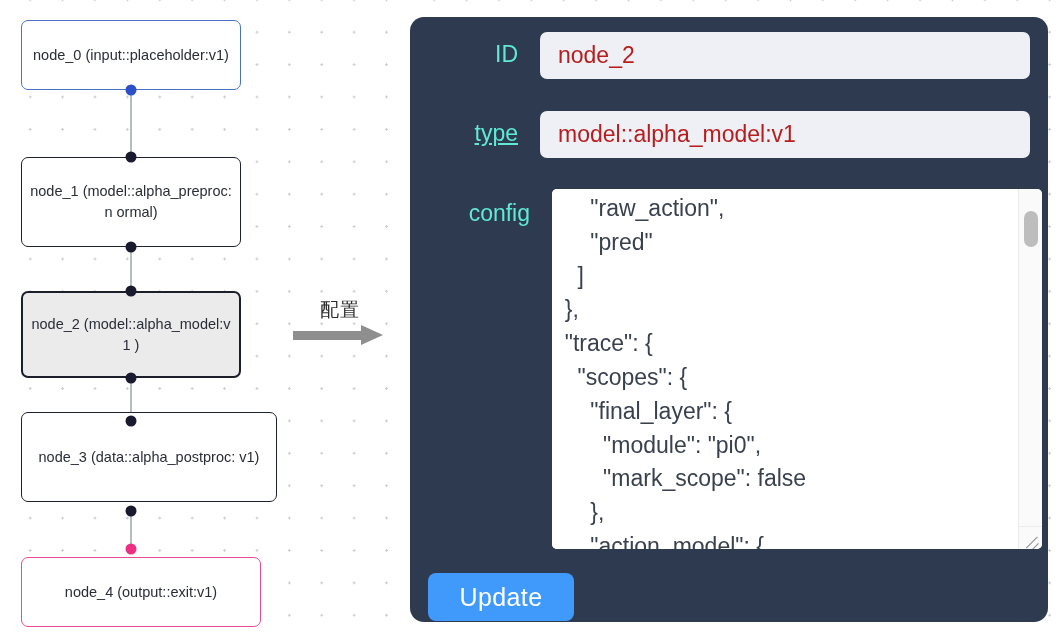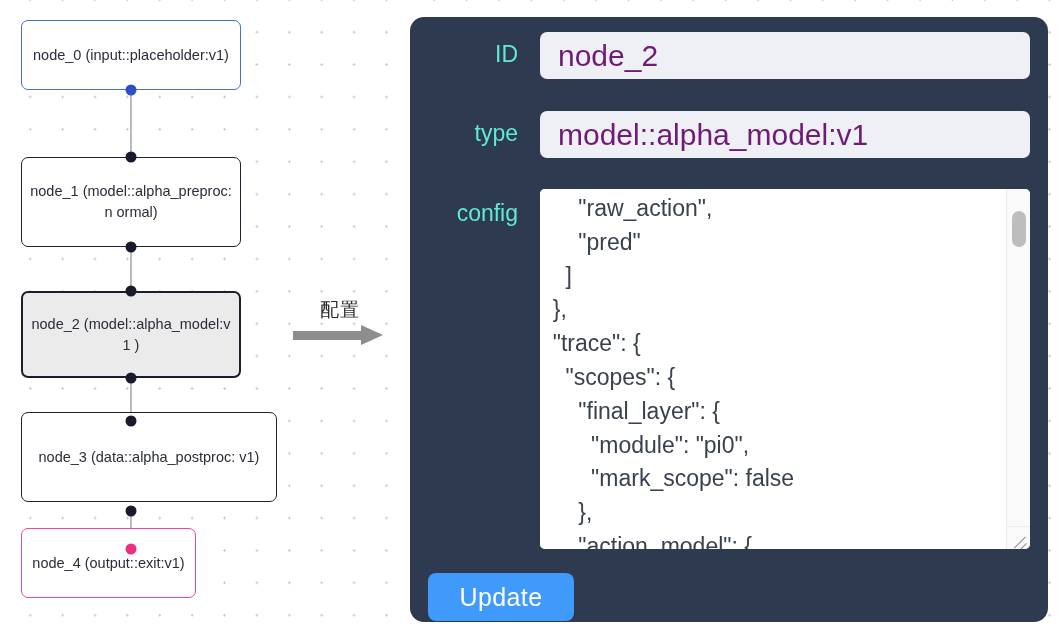--- a/index.html
+++ b/index.html
@@ -130,39 +130,39 @@
     font-size: 23px;
     text-align: right;
     line-height: 1;
     user-select: none;
   }
 
   .text-input {
     background: #eef0f5;
     border: none;
     border-radius: 7px;
-    color: #701a75;
-    font-size: 30px;
+    color: #b91c1c;
+    font-size: 23px;
     font-family: "Liberation Sans", sans-serif;
     padding: 0 18px;
     outline: none;
   }
 
   
   .row-id        { left: 0px; top: 15px; width: 638px; }
   .row-id .field-label { width: 108px; margin-right: 22px; padding-top: 11px; }
   .row-id .text-input  { width: 490px; height: 47px; }
 
   
   .row-type      { left: 0px; top: 94px; width: 638px; }
-  .row-type .field-label { width: 108px; margin-right: 22px; padding-top: 11px; }
+  .row-type .field-label { width: 108px; margin-right: 22px; padding-top: 11px; text-decoration: underline; }
   .row-type .text-input  { width: 490px; height: 47px; }
 
   
-  .row-config    { left: 0px; top: 172px; width: 638px; }
+  .row-config    { left: 0px; top: 172px; width: 638px; padding-left: 12px; }
   .row-config .field-label { width: 108px; margin-right: 22px; padding-top: 13px; }
 
   .textarea-wrap {
     position: relative;
     width: 490px; height: 360px;
     background: #ffffff;
     border-radius: 5px;
     overflow: hidden;
   }
   .code-area {
@@ -265,21 +265,21 @@
 
     <div class="handle" style="left:131px; top:421px;"></div>
     <div class="node" style="left:21px; top:412px; width:256px; height:90px;">
       <div class="node-text">node_3
 (data::alpha_postproc:
 v1)</div>
     </div>
     <div class="handle" style="left:131px; top:511px;"></div>
 
     <div class="handle pink" style="left:131px; top:549px;"></div>
-    <div class="node output-node" style="left:21px; top:528px; width:175px; height:70px;">
+    <div class="node output-node" style="left:21px; top:557px; width:240px; height:70px;">
       <div class="node-text">node_4
 (output::exit:v1)</div>
     </div>
   </div>
 
   <div class="annot" style="left:293px; top:300px;">
     <div class="annot-label">配置</div>
     <div class="annot-arrow">
       <div class="shaft"></div>
       <div class="head"></div>

